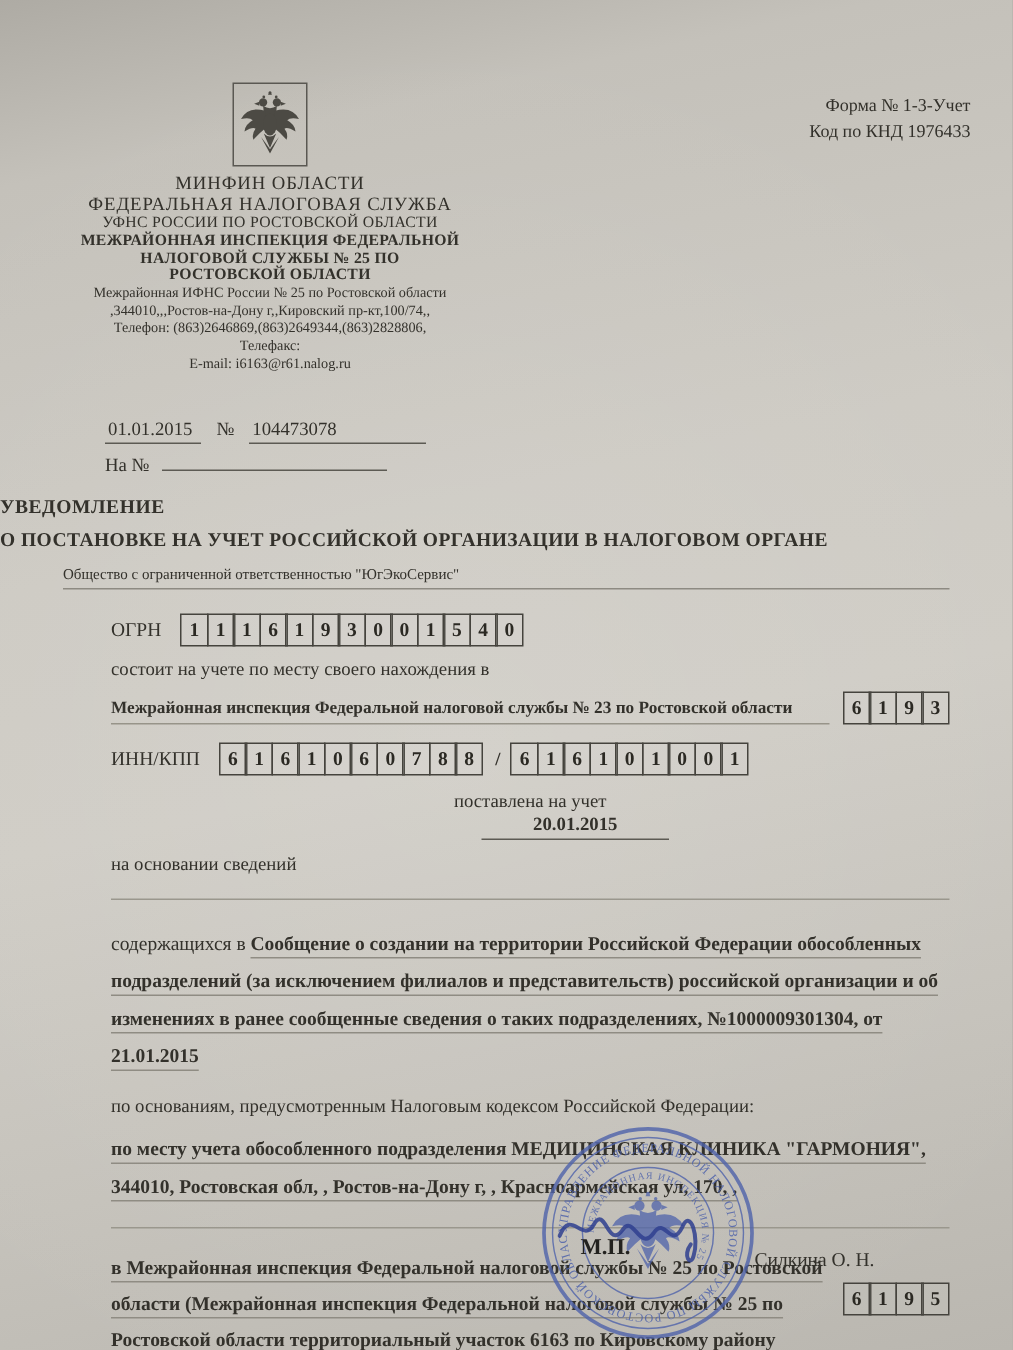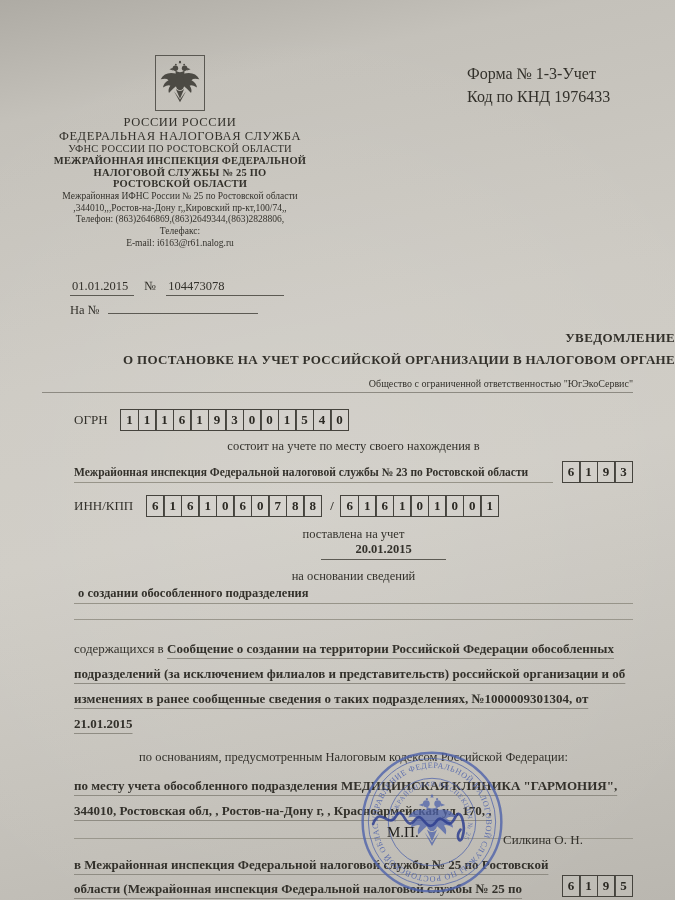--- a/index.html
+++ b/index.html
@@ -24,51 +24,51 @@
     display:inline-block;width:46px;height:52px;border:1px solid #5a5852;
     margin-bottom:4px;padding:1px;
   }
   .emblem-frame svg{width:100%;height:100%;}
   .lh-big{font-size:12.5px;letter-spacing:0.6px;}
   .lh-mid{font-size:10.5px;letter-spacing:0.2px;text-align:center;}
   .lh-bold{font-size:10.5px;font-weight:bold;letter-spacing:0.2px;}
   .lh-small{font-size:9.5px;margin-top:1px;}
   .form-codes{
     position:absolute;right:28px;top:62px;width:180px;
-    text-align:left;font-size:16px;line-height:1.45;
+    text-align:right;font-size:12px;line-height:1.45;
   }
 
   
   .ref-block{margin:14px 0 0 70px;font-size:12.5px;}
   .ref-line{display:flex;align-items:baseline;gap:10px;}
   .u-val{border-bottom:1px solid #5c5a53;padding:0 6px 1px 2px;}
   .ref-num{min-width:110px;}
   .na-line{margin-top:5px;display:flex;align-items:baseline;gap:8px;}
   .na-blank{display:inline-block;width:150px;border-bottom:1px solid #5c5a53;height:12px;}
 
   
-  .title-block{text-align:right;margin-top:12px;}
+  .title-block{text-align:left;margin-top:12px;}
   .t1{font-size:13px;font-weight:bold;letter-spacing:0.4px;}
   .t2{font-size:13px;font-weight:bold;letter-spacing:0.3px;margin-top:6px;}
   .org-line{
     margin:10px 42px 16px 42px;border-bottom:1px solid #8d8a82;
     font-size:10px;font-weight:normal;padding-bottom:3px;
   }
 
   
   .main{margin:16px 42px 0 74px;font-size:12.5px;}
   .row{display:flex;align-items:center;}
   .flabel{font-size:13px;margin-right:14px;white-space:nowrap;}
   .boxes{display:inline-flex;}
   .digit-box{
     width:17px;height:20px;border:1.5px solid #45433d;margin-left:-1.5px;
     display:inline-flex;align-items:center;justify-content:center;
     font-weight:bold;font-size:13px;color:#2b2923;flex:none;background:rgba(255,255,255,0.06);
   }
-  .plain{margin-top:8px;text-align:center;}
+  .plain{margin-top:8px;}
   .authority-row{margin-top:7px;align-items:flex-end;}
   .authority-name{
     flex:1;font-weight:bold;font-size:11.5px;border-bottom:1px solid #979489;
     padding-bottom:4px;margin-right:10px;
   }
   .innkpp-row{margin-top:12px;}
   .slash{margin:0 8px;font-weight:bold;}
   .reg-row{margin-top:10px;flex-direction:column;}
   .reg-date{font-weight:bold;border-bottom:1px solid #5c5a53;padding:0 34px 2px 34px;margin-left:60px;text-align:center;}
   .tight{margin-top:9px;margin-bottom:0;}
@@ -82,21 +82,21 @@
   .bold-ul-text{
     font-weight:bold;text-decoration:underline;text-decoration-color:#8f8c83;
     text-decoration-thickness:1px;text-underline-offset:5px;
   }
   .grounds{margin-top:14px;}
   .place-para{margin:8px 0 0 0;}
   .na-row{margin-top:14px;align-items:flex-start;}
   .na-text{width:482px;line-height:24px;font-size:13px;}
   .na-code{margin-left:auto;margin-top:22px;}
   .sig-name{position:absolute;left:503px;top:832px;font-size:13px;}
-  .mp-label{position:absolute;left:387px;top:824px;font-size:15px;font-weight:normal;color:#22211e;}
+  .mp-label{position:absolute;left:387px;top:824px;font-size:15px;font-weight:bold;color:#22211e;}
   .stamp{position:absolute;left:356px;top:746px;width:152px;height:152px;}
 </style>
 </head>
 <body>
 
 <div class="photo">
 <div class="content">
 
   <svg width="0" height="0" style="position:absolute">
     <defs>
@@ -121,21 +121,21 @@
     </defs>
   </svg>
 
   <div class="top-row">
     <div class="letterhead">
       <span class="emblem-frame">
         <svg viewBox="0 0 100 100" style="color:#4c4a44">
               <use href="#eagle"></use>
             </svg>
       </span>
-      <div class="lh-big">РОССИИ РОССИИ</div>
+      <div class="lh-big">МИНФИН ОБЛАСТИ</div>
       <div class="lh-big">ФЕДЕРАЛЬНАЯ НАЛОГОВАЯ СЛУЖБА</div>
       <div class="lh-mid">УФНС РОССИИ ПО РОСТОВСКОЙ ОБЛАСТИ</div>
       <div class="lh-bold">МЕЖРАЙОННАЯ ИНСПЕКЦИЯ ФЕДЕРАЛЬНОЙ</div>
       <div class="lh-bold">НАЛОГОВОЙ СЛУЖБЫ № 25 ПО</div>
       <div class="lh-bold">РОСТОВСКОЙ ОБЛАСТИ</div>
       <div class="lh-small">Межрайонная ИФНС России № 25 по Ростовской области</div>
       <div class="lh-small">,344010,,,Ростов-на-Дону г,,Кировский пр-кт,100/74,,</div>
       <div class="lh-small">Телефон: (863)2646869,(863)2649344,(863)2828806,</div>
       <div class="lh-small">Телефакс:</div>
       <div class="lh-small">E-mail: i6163@r61.nalog.ru</div>
@@ -224,21 +224,20 @@
             <span class="digit-box">1</span>
           </span>
     </div>
 
     <div class="row reg-row">
       <span>поставлена на учет</span>
       <span class="reg-date">20.01.2015</span>
     </div>
 
     <div class="plain tight">на основании сведений</div>
-    <div class="bold-full">о создании обособленного подразделения</div>
     <div class="rule"></div>
 
     <p class="para"><span>содержащихся  в</span> <span class="bold-ul-text">Сообщение о создании на территории Российской Федерации обособленных подразделений (за исключением филиалов и представительств) российской организации и об изменениях в ранее сообщенные сведения о таких подразделениях, №1000009301304, от 21.01.2015</span></p>
 
     <div class="plain grounds">по основаниям, предусмотренным Налоговым кодексом Российской Федерации:</div>
 
     <p class="para place-para bold-ul-text">по месту учета обособленного подразделения МЕДИЦИНСКАЯ КЛИНИКА "ГАРМОНИЯ", 344010, Ростовская обл, , Ростов-на-Дону г, , Красноармейская ул, 170, ,</p>
     <div class="rule"></div>
 
     <div class="row na-row">

